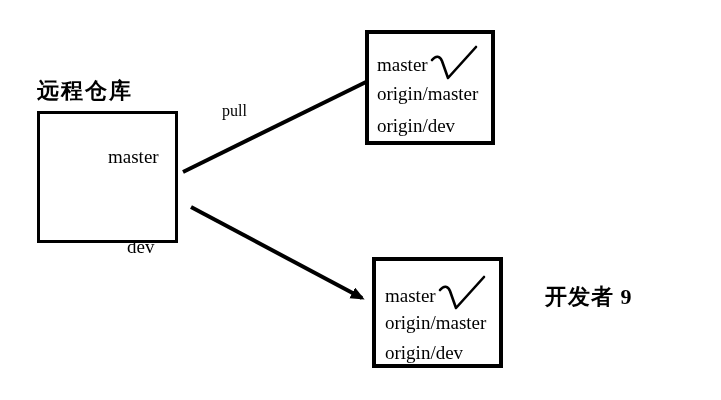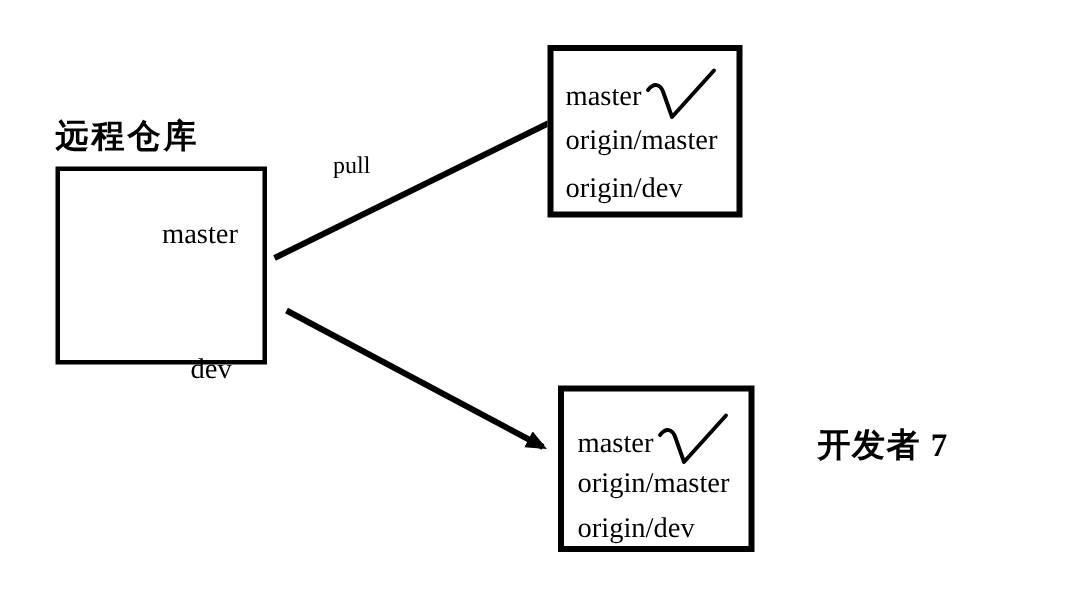--- a/index.html
+++ b/index.html
@@ -106,15 +106,15 @@
   </div>
 
   <div class="box dev2-box">
     <span class="box-text d-row0">master</span>
     <svg class="checkmark check2" viewBox="0 0 48 40" xmlns="http://www.w3.org/2000/svg">
       <path d="M2,17 C6,12 10,13 12,18 L18,35 L46,4" fill="none" stroke="#000000" stroke-width="2.6" stroke-linecap="round" stroke-linejoin="round"></path>
     </svg>
     <span class="box-text d-row1">origin/master</span>
     <span class="box-text d-row2">origin/dev</span>
   </div>
-  <div class="cjk-label dev2-title">开发者 7</div>
+  <div class="cjk-label dev2-title">开发者 9</div>
 
 </div>
 
 </body></html>

